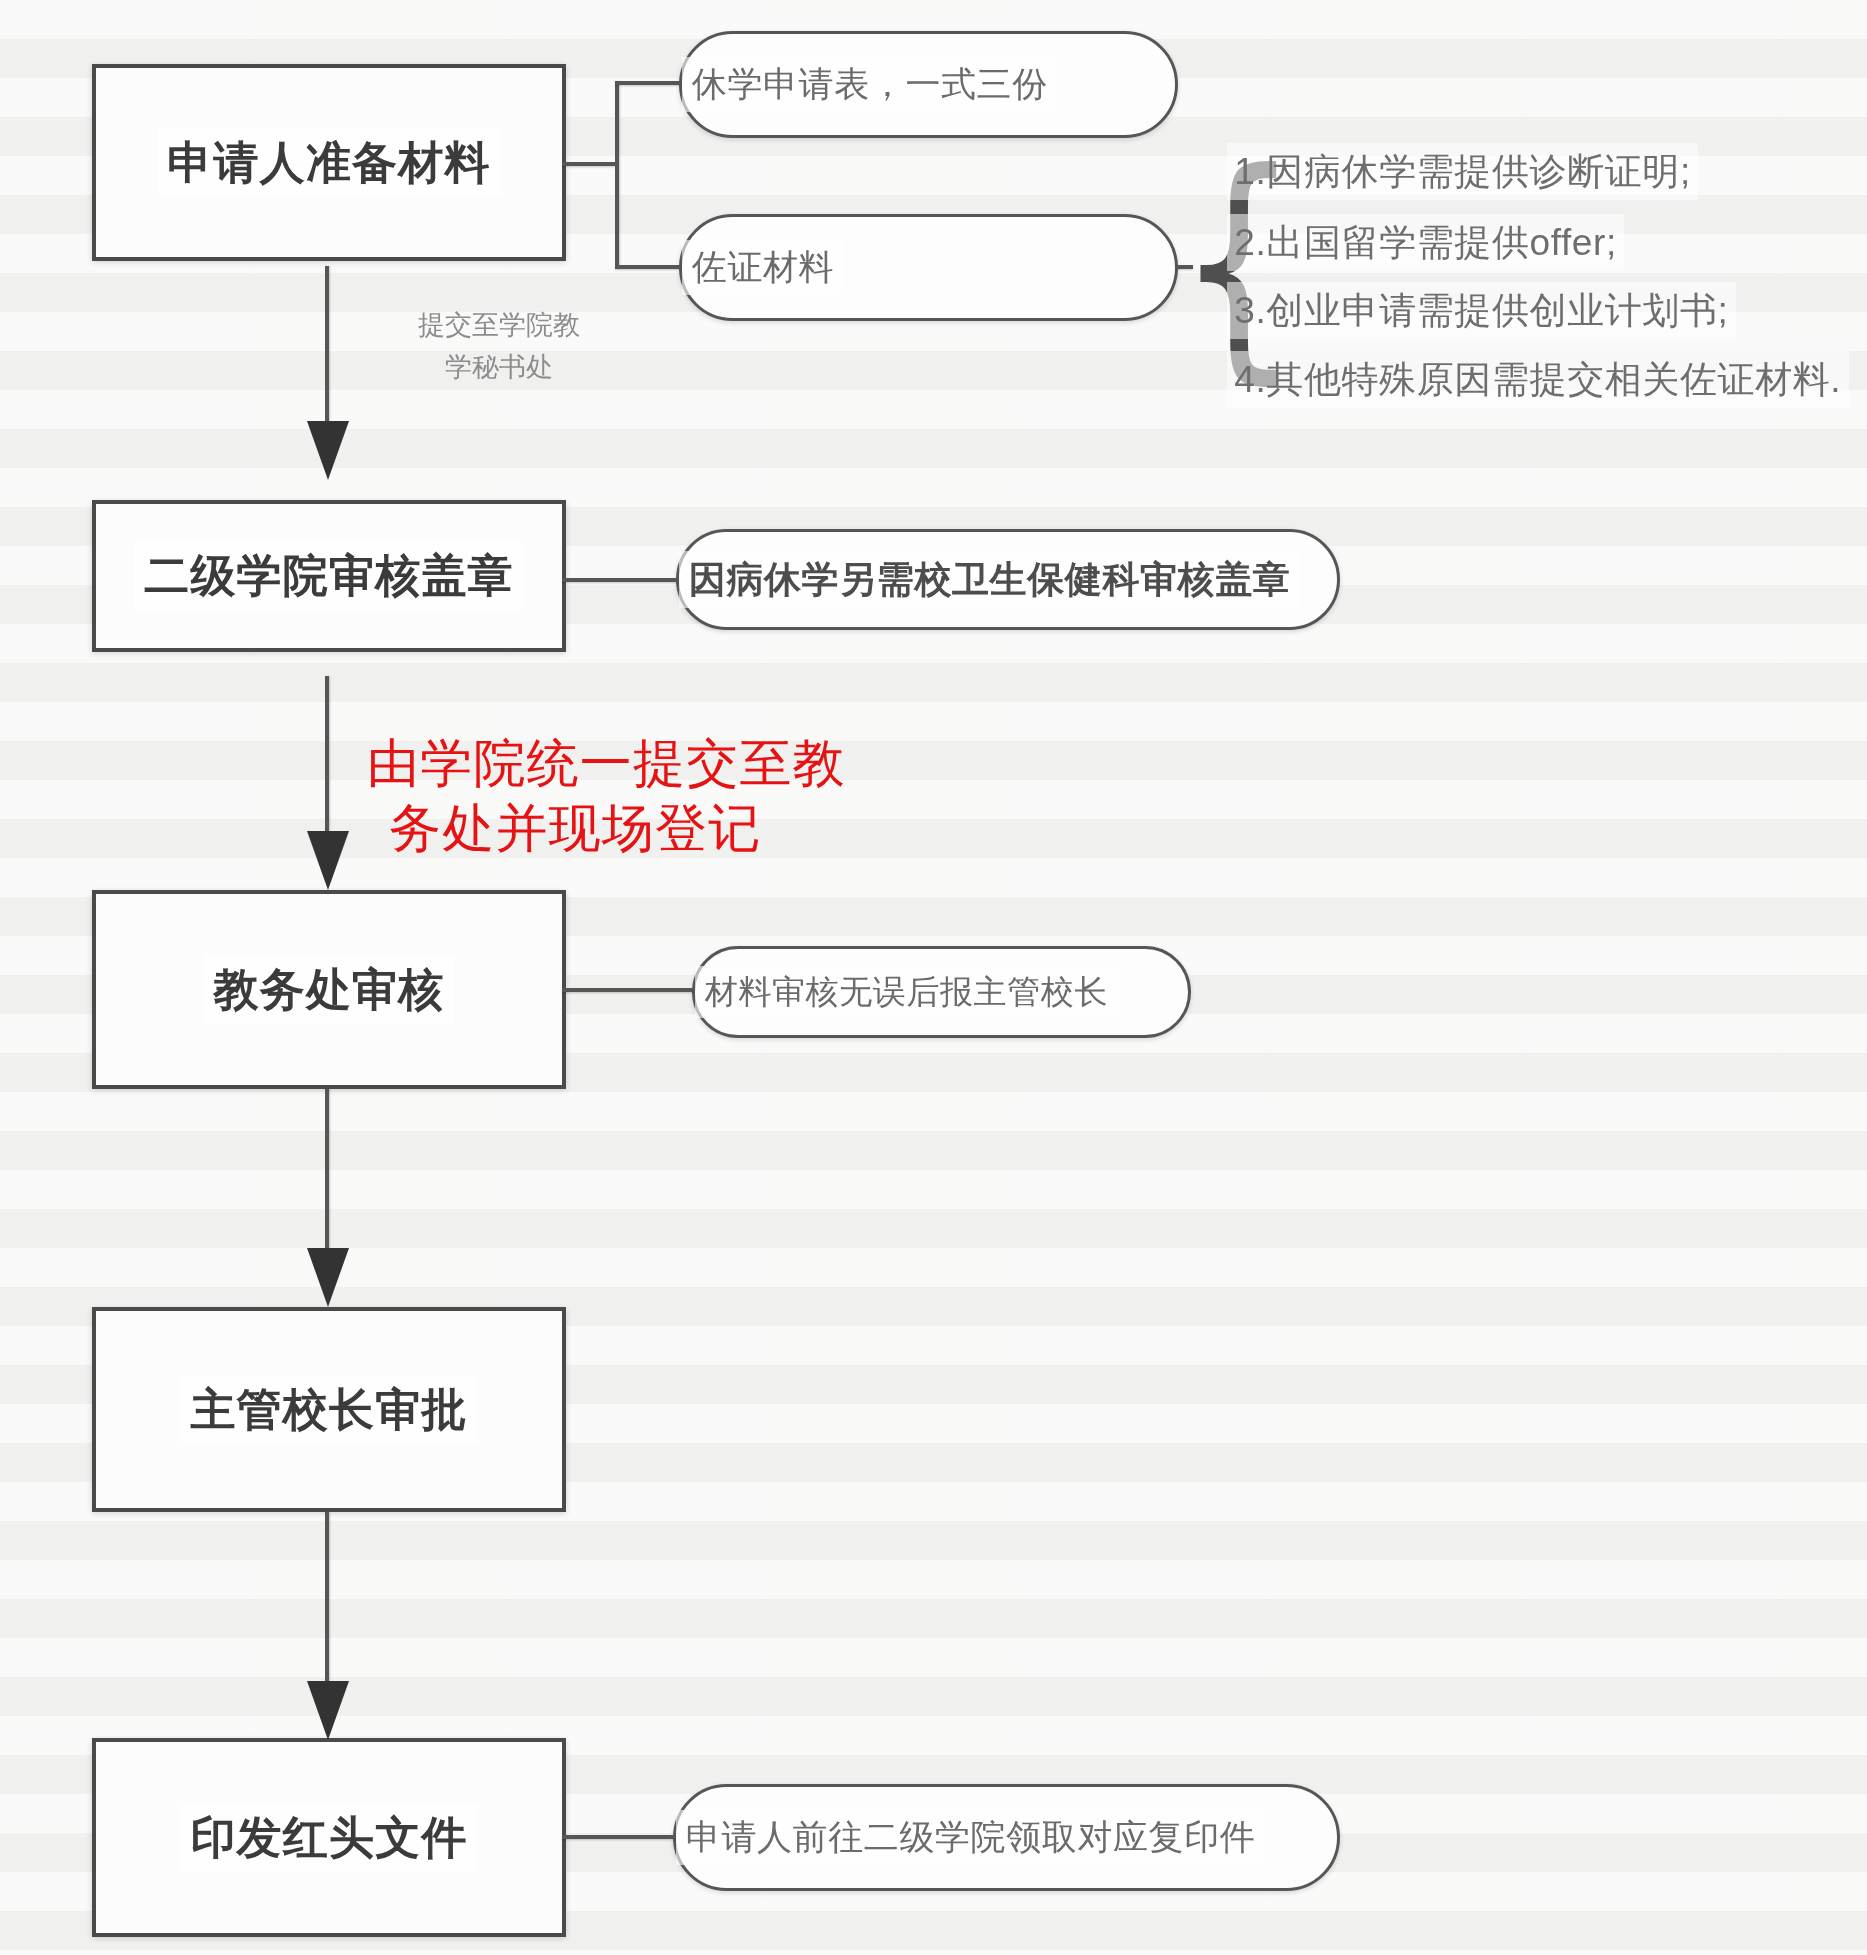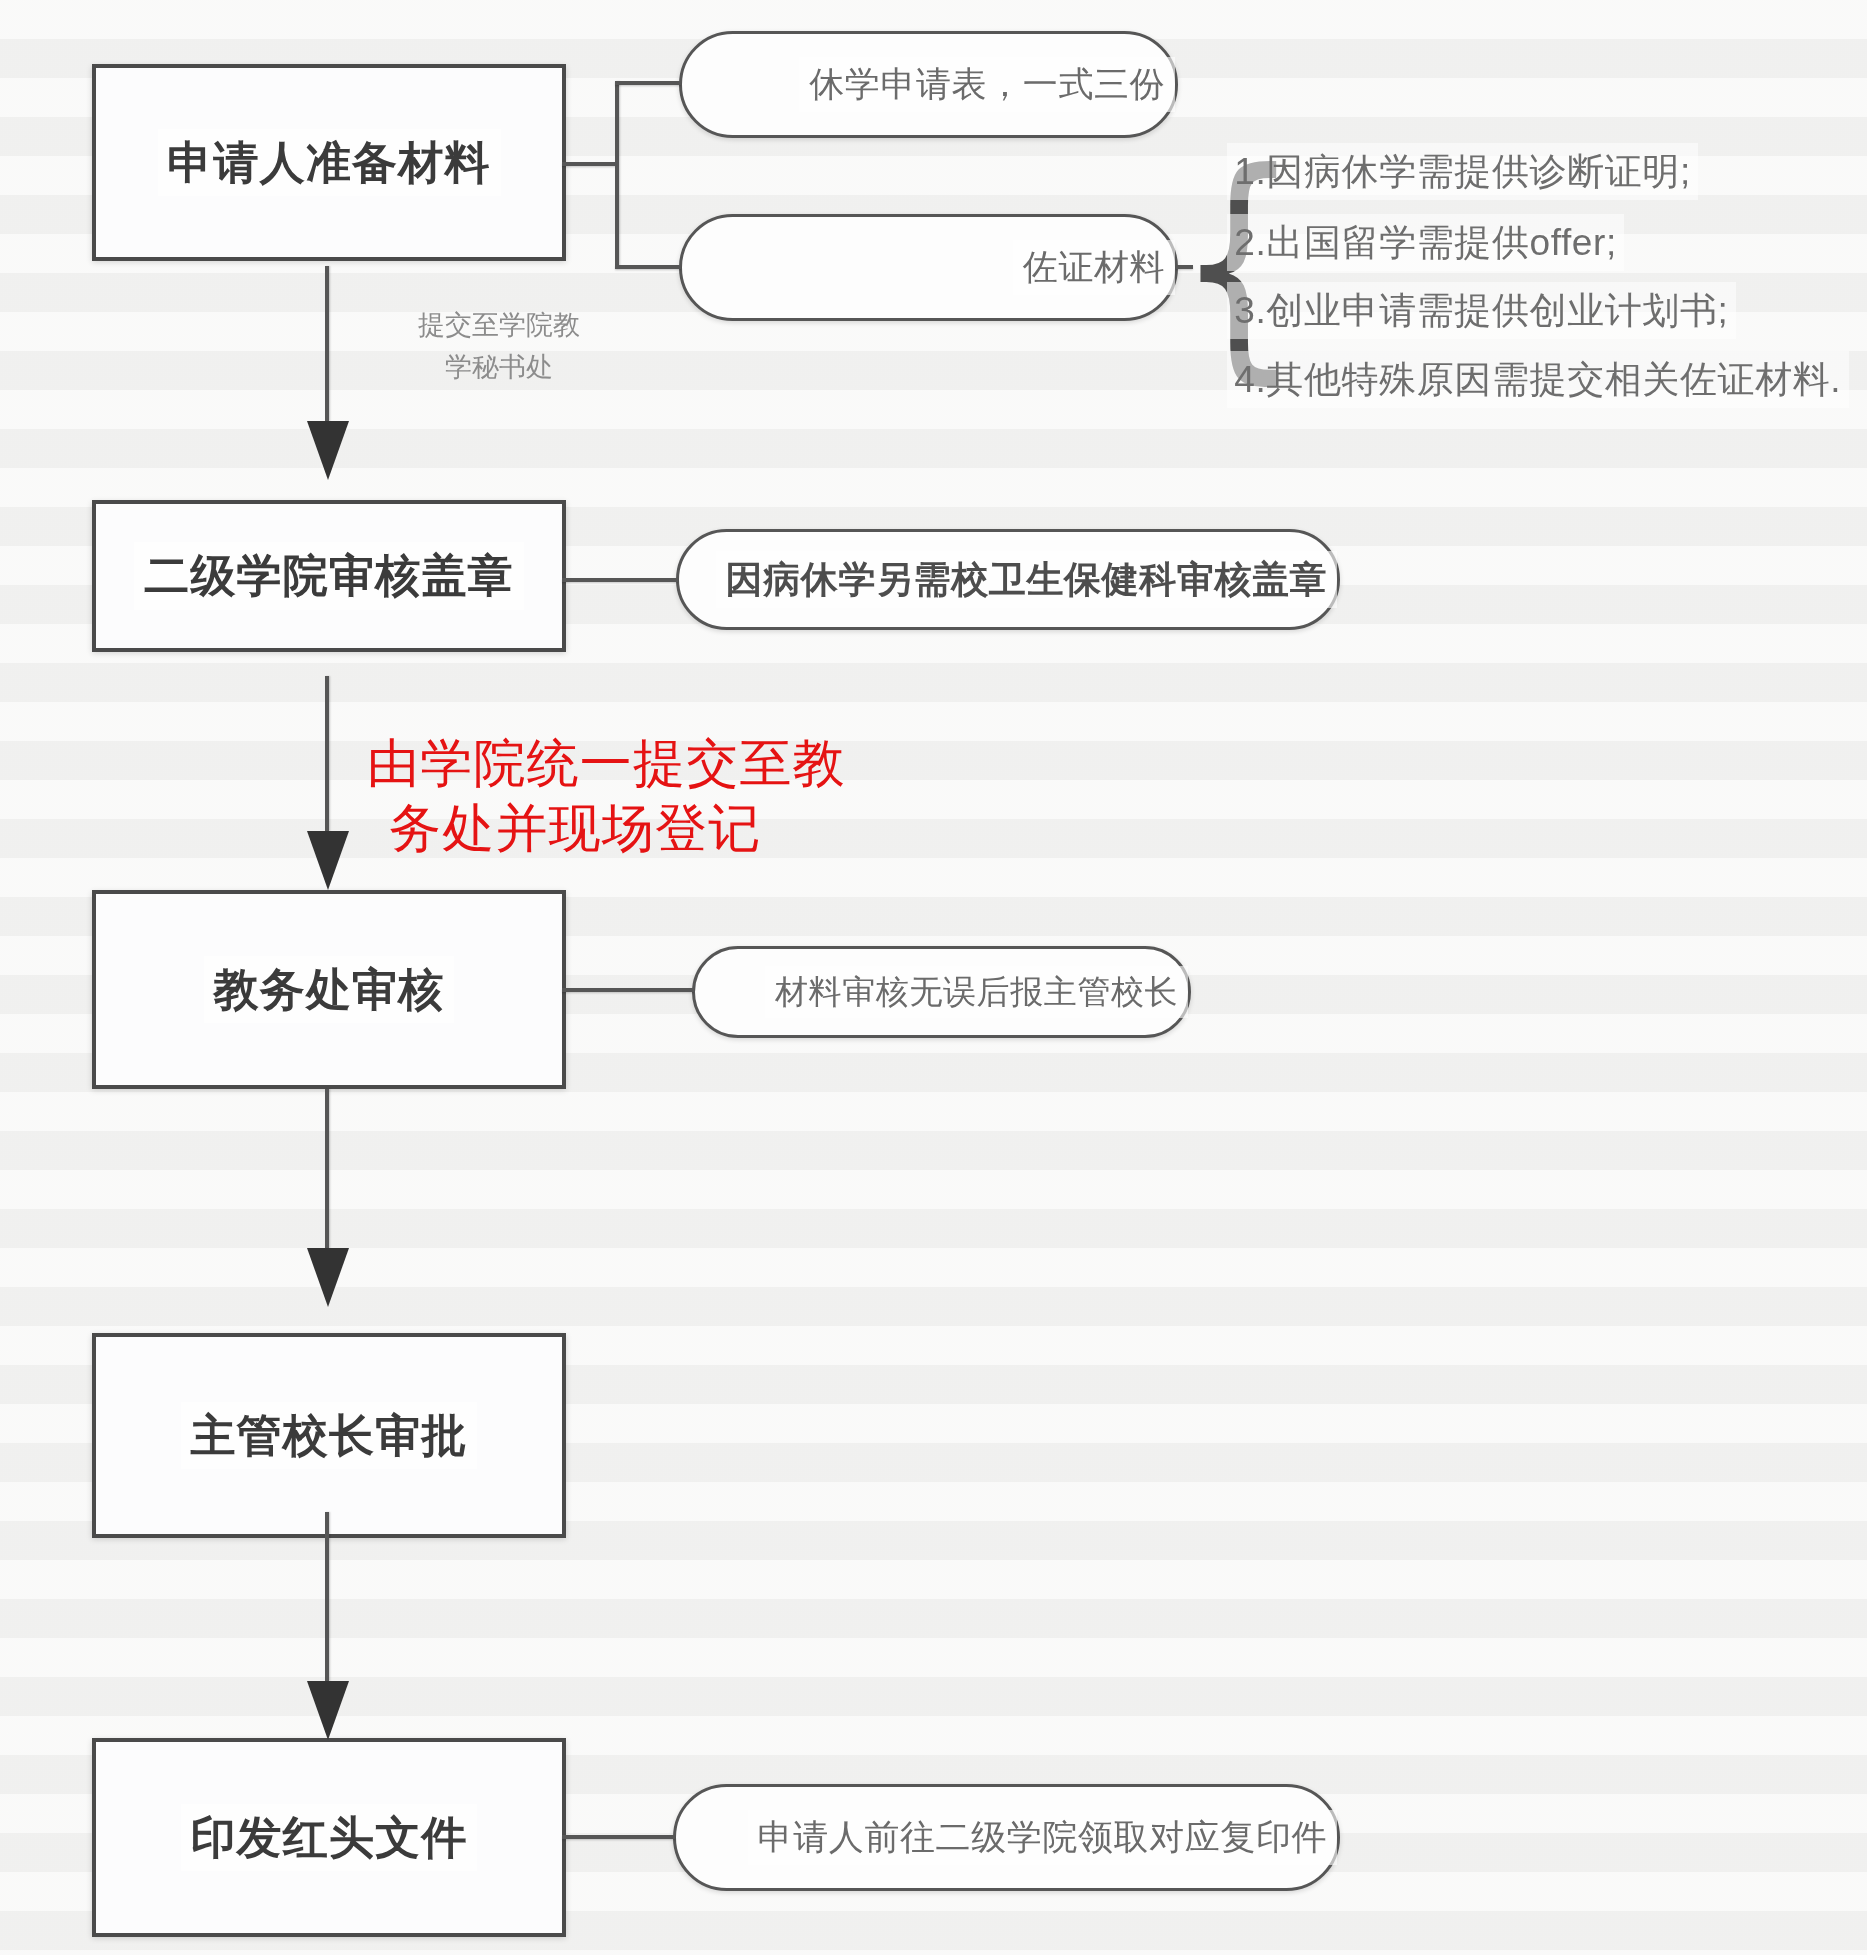--- a/index.html
+++ b/index.html
@@ -20,21 +20,21 @@
     position:absolute;left:92px;width:474px;box-sizing:border-box;
     border:4.3px solid var(--box-border);background:#fcfcfd;
     box-shadow:0 1.8px 6.1px rgba(0,0,0,.16);
     display:flex;align-items:center;justify-content:center;
     font-size:45px;font-weight:700;color:var(--box-text);letter-spacing:1.2px;
   }
   .pill{
     position:absolute;box-sizing:border-box;
     border:3.7px solid var(--pill-border);border-radius:611px;background:#fdfdfd;
     box-shadow:0 1.8px 4.9px rgba(0,0,0,.14);
-    display:flex;align-items:center;justify-content:flex-end;
+    display:flex;align-items:center;justify-content:flex-start;
     font-size:35px;font-weight:500;color:var(--pill-text);letter-spacing:0.6px;
   }
   .pill-strong{color:var(--pill-text-strong);font-weight:700;font-size:37px;}
   .hl{background:rgba(255,255,255,.6);padding:3.7px 9.8px;white-space:nowrap;}
   .hline{position:absolute;height:4.3px;background:var(--line);box-shadow:0 1.2px 1.8px rgba(0,0,0,.18);}
   .vline{position:absolute;width:4.3px;background:var(--line);box-shadow:1.2px 0 1.8px rgba(0,0,0,.18);}
   .ahead{
     position:absolute;width:0;height:0;
     border-left:21px solid transparent;border-right:21px solid transparent;
     border-top:59px solid var(--arrow-head);
@@ -67,21 +67,21 @@
 
   <div class="box" style="top:64px;height:197px;">
     <span class="hl">申请人准备材料</span>
   </div>
   <div class="box" style="top:500px;height:152px;">
     <span class="hl">二级学院审核盖章</span>
   </div>
   <div class="box" style="top:890px;height:199px;">
     <span class="hl">教务处审核</span>
   </div>
-  <div class="box" style="top:1307px;height:205px;margin-top:26px;">
+  <div class="box" style="top:1307px;height:205px;">
     <span class="hl">主管校长审批</span>
   </div>
   <div class="box" style="top:1738px;height:199px;">
     <span class="hl">印发红头文件</span>
   </div>
 
   <div class="pill" style="left:679px;top:31px;width:499px;height:107px;">
     <span class="hl">休学申请表，一式三份</span>
   </div>
   <div class="pill" style="left:679px;top:214px;width:499px;height:107px;">

